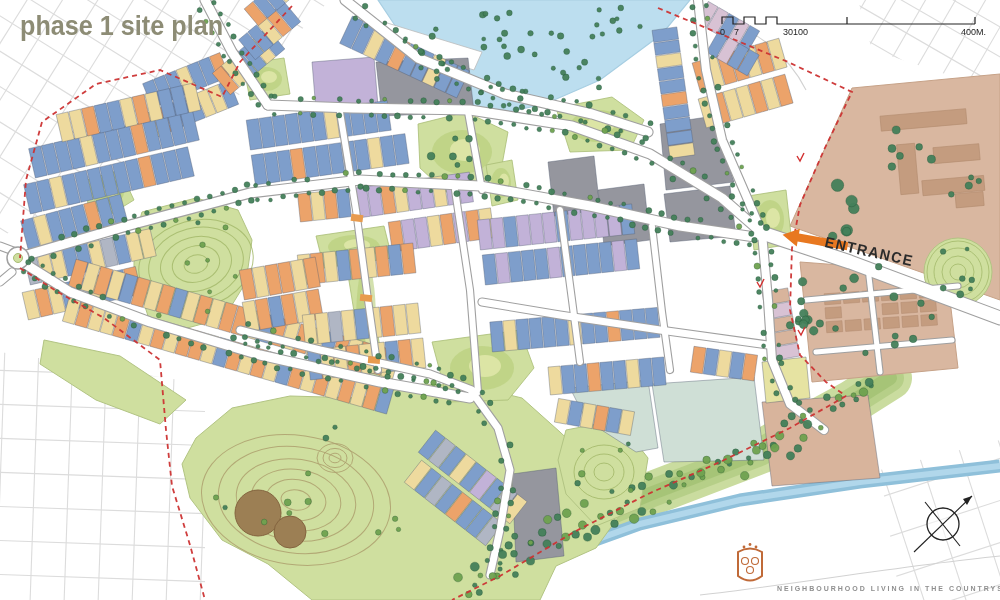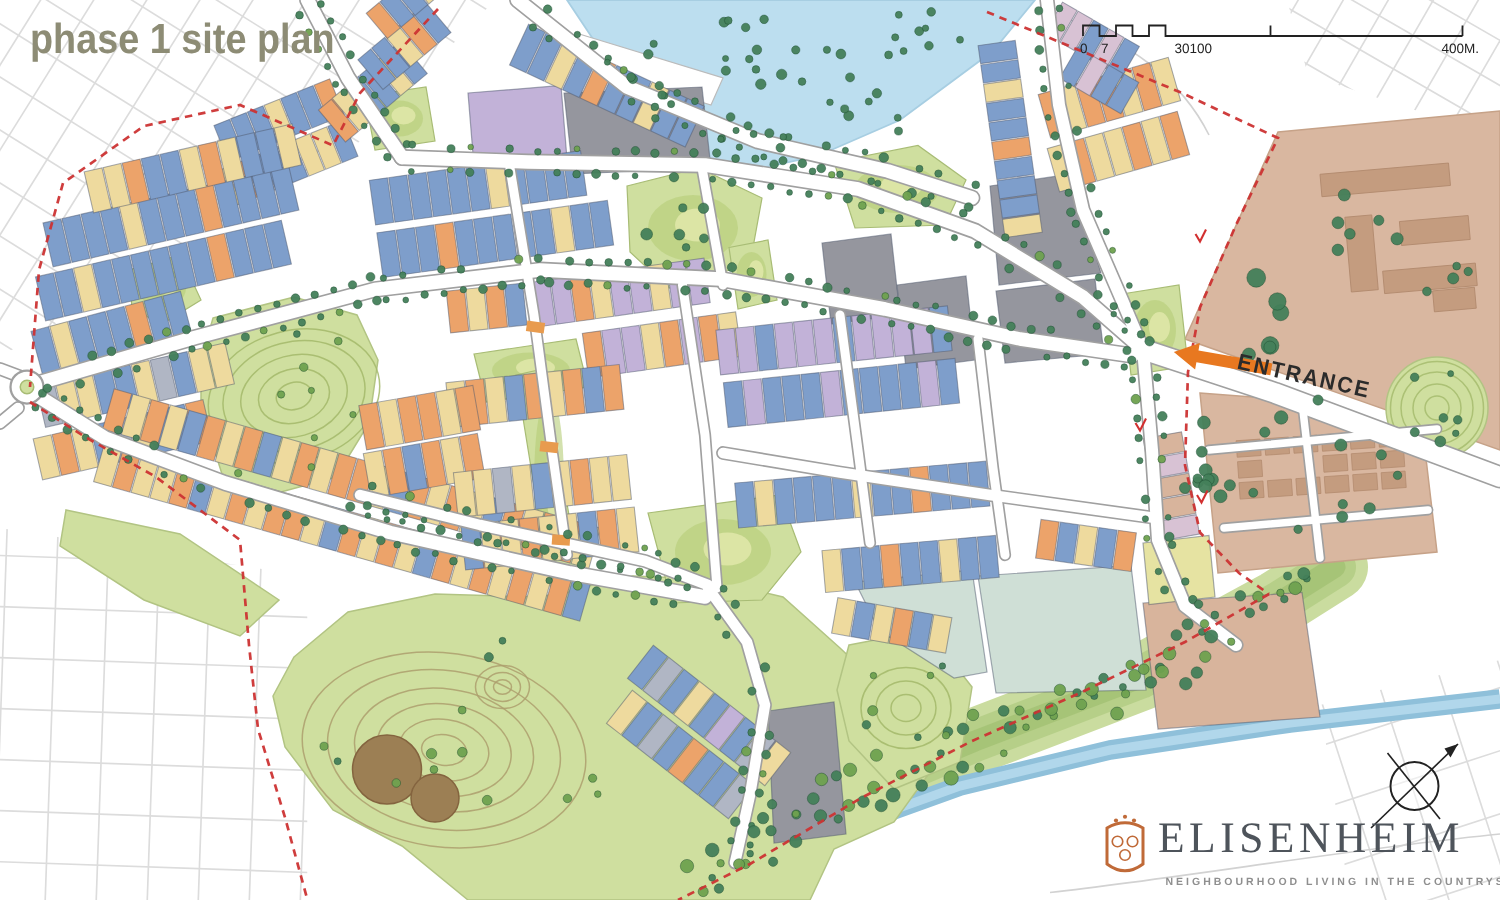--- a/index.html
+++ b/index.html
@@ -1341,15 +1341,14 @@
         <circle cx="756" cy="547" r="1.4" fill="#c06a38"></circle>
       </g>
     </svg>
   <div class="lbl title">phase 1 site plan</div>
   <div class="lbl sc" style="left:722px">0</div>
   <div class="lbl sc" style="left:736px">7</div>
   <div class="lbl sc" style="left:787px">30</div>
   <div class="lbl sc" style="left:799px">100</div>
   <div class="lbl sc" style="left:971px">400M.</div>
   <div class="lbl entrance">ENTRANCE</div>
-  <div class="lbl brand">ELISENHEIM</div>
   <div class="lbl tagline">NEIGHBOURHOOD LIVING IN THE COUNTRYSIDE</div>
 </div>
 
 </body></html>

